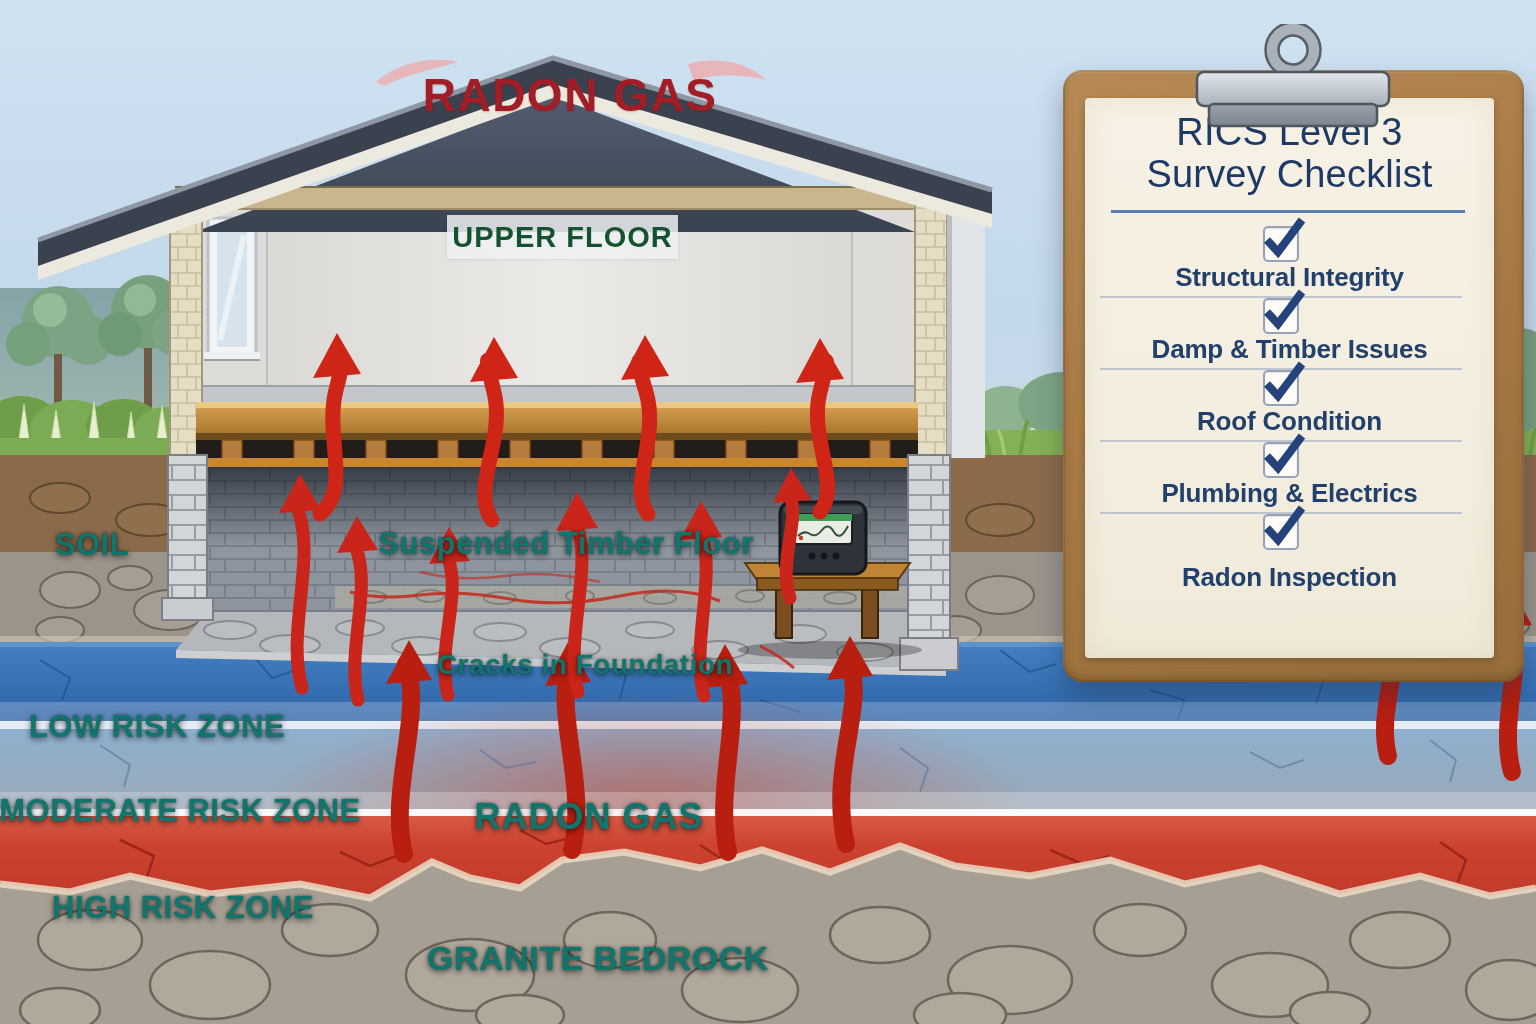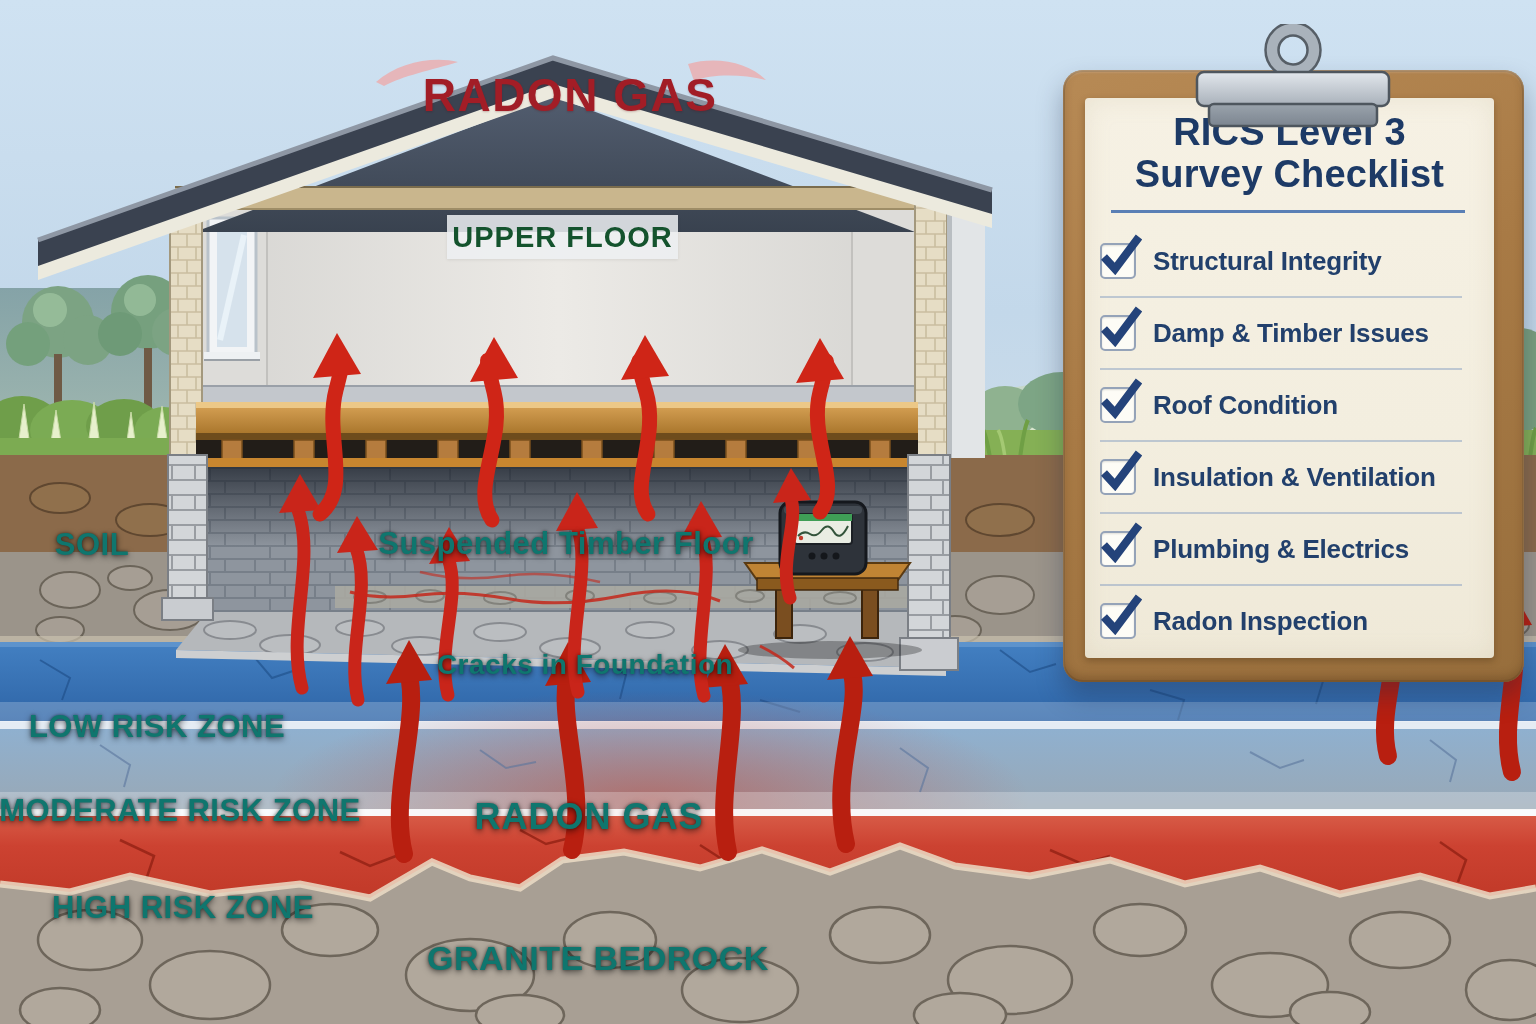--- a/index.html
+++ b/index.html
@@ -28,25 +28,25 @@
   #clipboard{position:absolute;left:1063px;top:24px;width:461px;height:658px;z-index:10;}
   #cb-board{position:absolute;left:0;top:46px;width:461px;height:612px;border-radius:20px;
     background:linear-gradient(155deg,#b78a55 0%,#a87a45 45%,#976e3c 100%);
     box-shadow:0 14px 26px rgba(30,40,70,.35), inset 0 2px 3px rgba(255,255,255,.3),
                inset 0 -5px 10px rgba(80,50,20,.35), inset 0 0 0 2px rgba(120,85,45,.5);}
   #cb-paper{position:absolute;left:22px;top:74px;width:409px;height:560px;border-radius:4px;
     background:linear-gradient(180deg,#f6f1e4 0%,#f3eedf 60%,#efe9d8 100%);
     box-shadow:0 3px 7px rgba(80,55,25,.4), inset 0 0 26px rgba(185,165,125,.18);}
   #cb-clip{position:absolute;left:116px;top:0px;}
   #cb-title{position:absolute;left:0;top:14px;width:100%;text-align:center;
-    font-size:38px;font-weight:bold;color:#1d3a66;line-height:1.1;letter-spacing:.2px;}
+    font-size:38px;font-weight:normal;color:#1d3a66;line-height:1.1;letter-spacing:.2px;}
   #cb-underline{position:absolute;left:26px;top:112px;width:354px;height:3px;background:#3e6bad;opacity:.85;}
   #cb-items{position:absolute;left:15px;top:128px;width:362px;}
-  .cb-row{height:70px;display:flex;align-items:center;border-bottom:2px solid rgba(125,150,190,.45);}
-  .cb-row:last-child{border-bottom:none;}
+  .cb-row{height:70px;display:flex;align-items:center;border-bottom:2px solid rgba(125,150,190,.45);flex-direction:column;}
+  .cb-row:last-child{border-bottom:none;gap:12px;}
   .cb-box{position:relative;width:32px;height:32px;background:#fdfcf6;border:2px solid #95a3b8;
     border-radius:5px;flex:0 0 auto;box-shadow:inset 0 1px 2px rgba(0,0,0,.12);}
   .cb-box svg{position:absolute;left:-6px;top:-14px;}
   .cb-label{margin-left:17px;font-size:26px;font-weight:bold;color:#22406c;letter-spacing:-.2px;}
 </style>
 </head>
 <body>
 
 <div id="stage">
 
@@ -461,28 +461,20 @@
               </svg>
             </span>
         <span class="cb-label">Roof Condition</span>
       </div>
       <div class="cb-row">
         <span class="cb-box">
               <svg width="48" height="44">
                 <path d="M8 26 L19 38 L43 6" stroke="#24437a" stroke-width="8" fill="none"></path>
               </svg>
             </span>
-        <span class="cb-label">Insulation &amp; Ventilation</span>
-      </div>
-      <div class="cb-row">
-        <span class="cb-box">
-              <svg width="48" height="44">
-                <path d="M8 26 L19 38 L43 6" stroke="#24437a" stroke-width="8" fill="none"></path>
-              </svg>
-            </span>
         <span class="cb-label">Plumbing &amp; Electrics</span>
       </div>
       <div class="cb-row">
         <span class="cb-box">
               <svg width="48" height="44">
                 <path d="M8 26 L19 38 L43 6" stroke="#24437a" stroke-width="8" fill="none"></path>
               </svg>
             </span>
         <span class="cb-label">Radon Inspection</span>
       </div>

